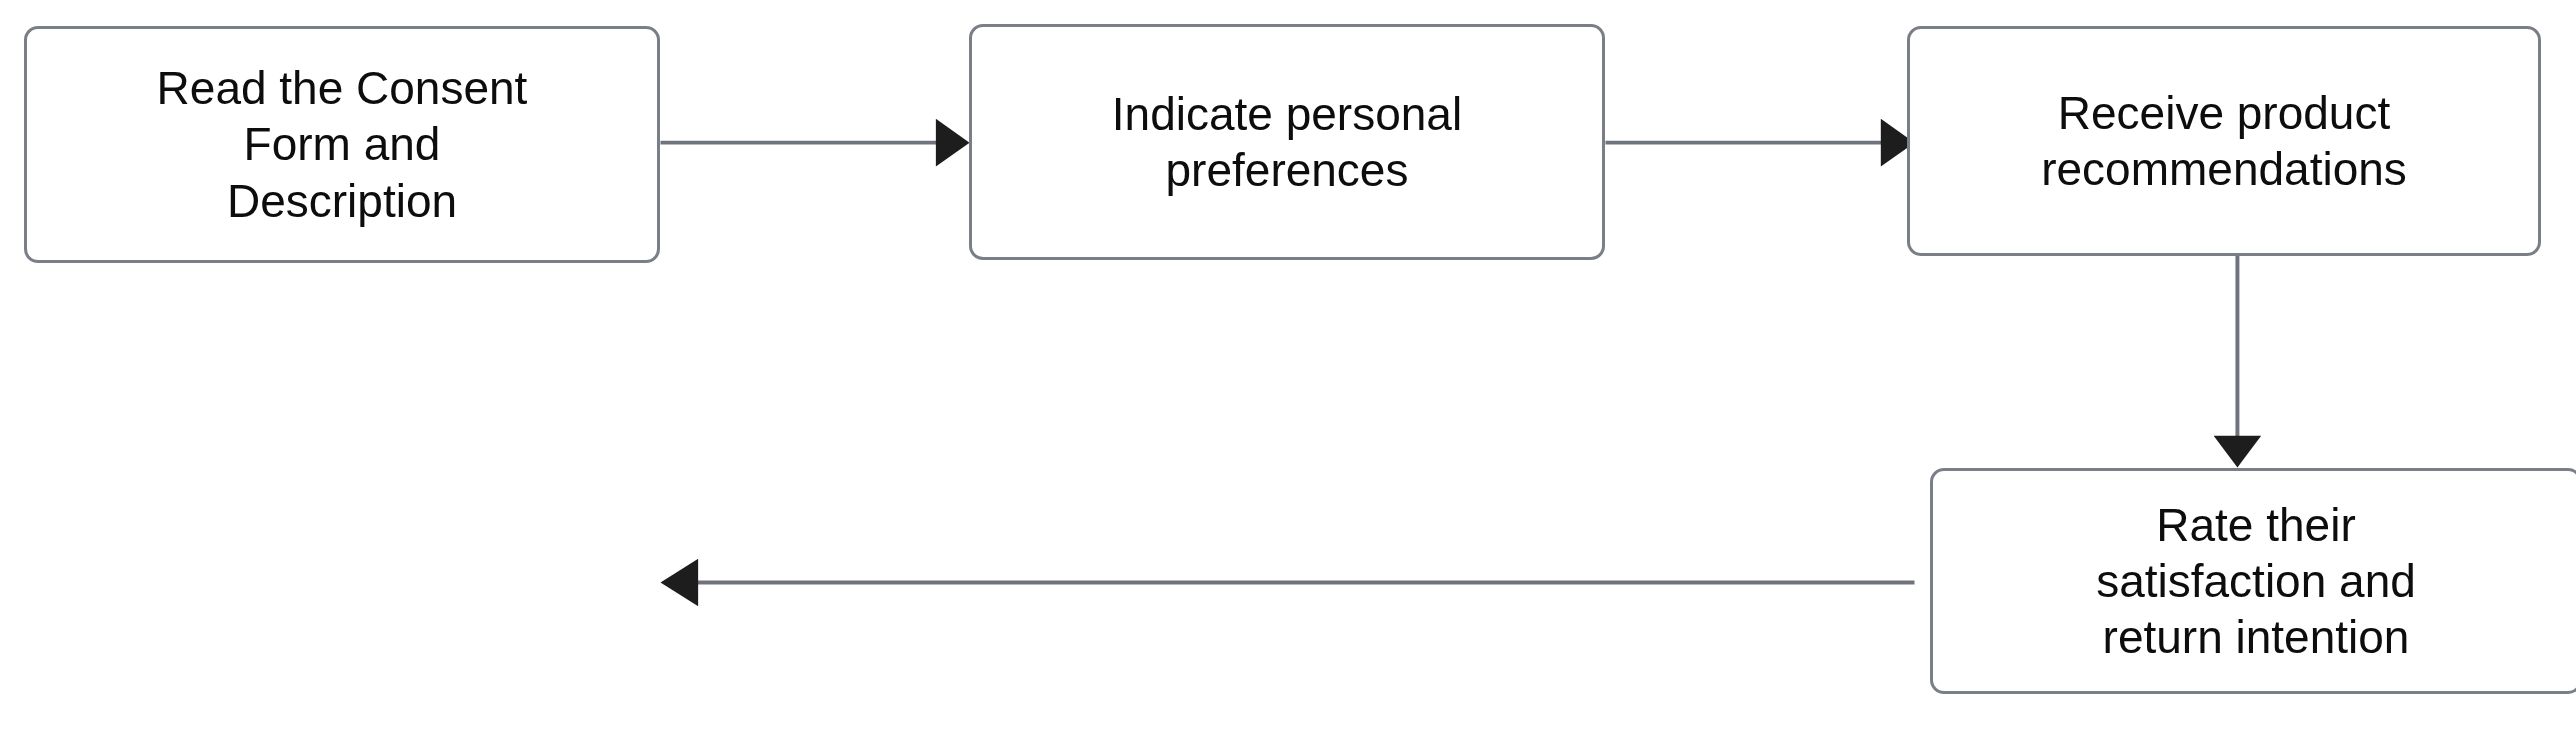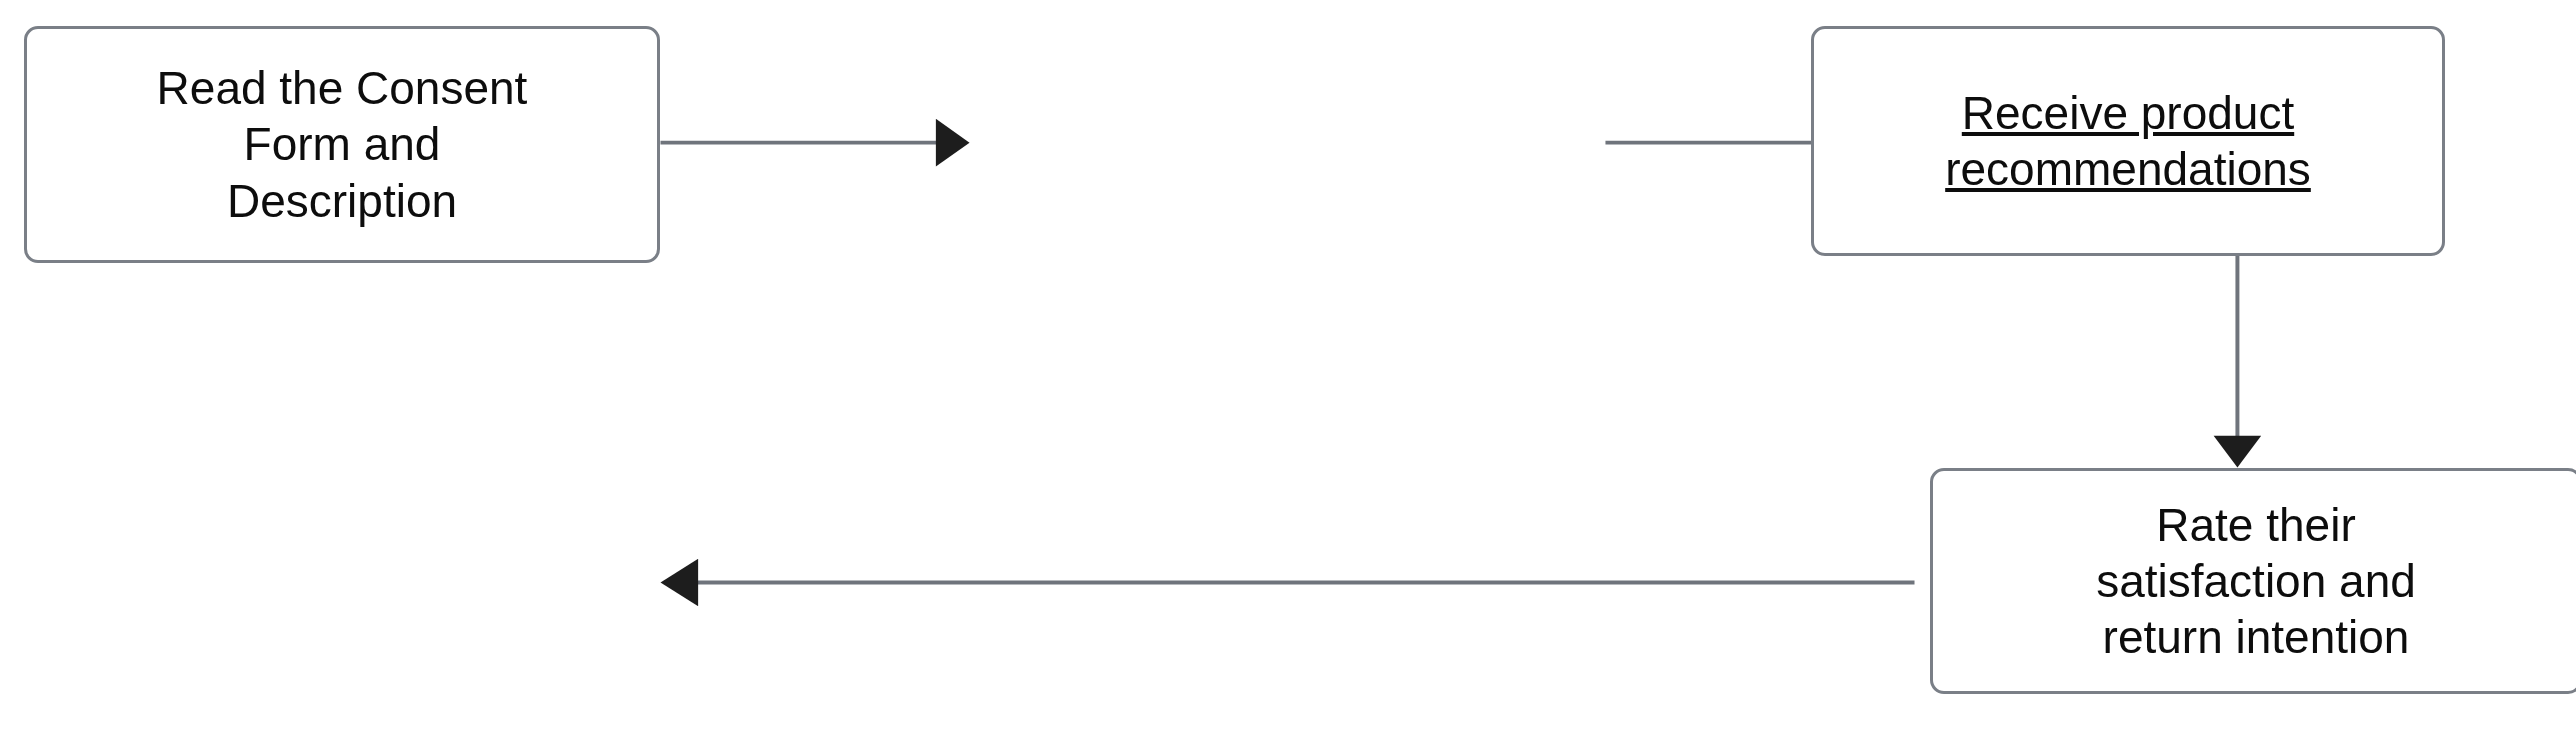--- a/index.html
+++ b/index.html
@@ -82,22 +82,26 @@
       <polygon class="edge-head" points="704,564 666,588 704,612"></polygon>
     </g>
   </svg>
 
   <div class="node" style="left:24px; top:26px; width:636px; height:237px;">
     <span class="node-label">Read the Consent
 Form and
 Description</span>
   </div>
 
+  <div class="node" style="left:969px; top:24px; width:636px; height:236px;">
+    <span class="node-label">Indicate personal
+preferences</span>
+  </div>
 
-  <div class="node" style="left:1811px; top:26px; width:634px; height:230px;text-decoration:underline;">
+  <div class="node" style="left:1907px; top:26px; width:634px; height:230px;">
     <span class="node-label">Receive product
 recommendations</span>
   </div>
 
   <div class="node" style="left:1930px; top:468px; width:652px; height:226px;">
     <span class="node-label">Rate their
 satisfaction and
 return intention</span>
   </div>
 

